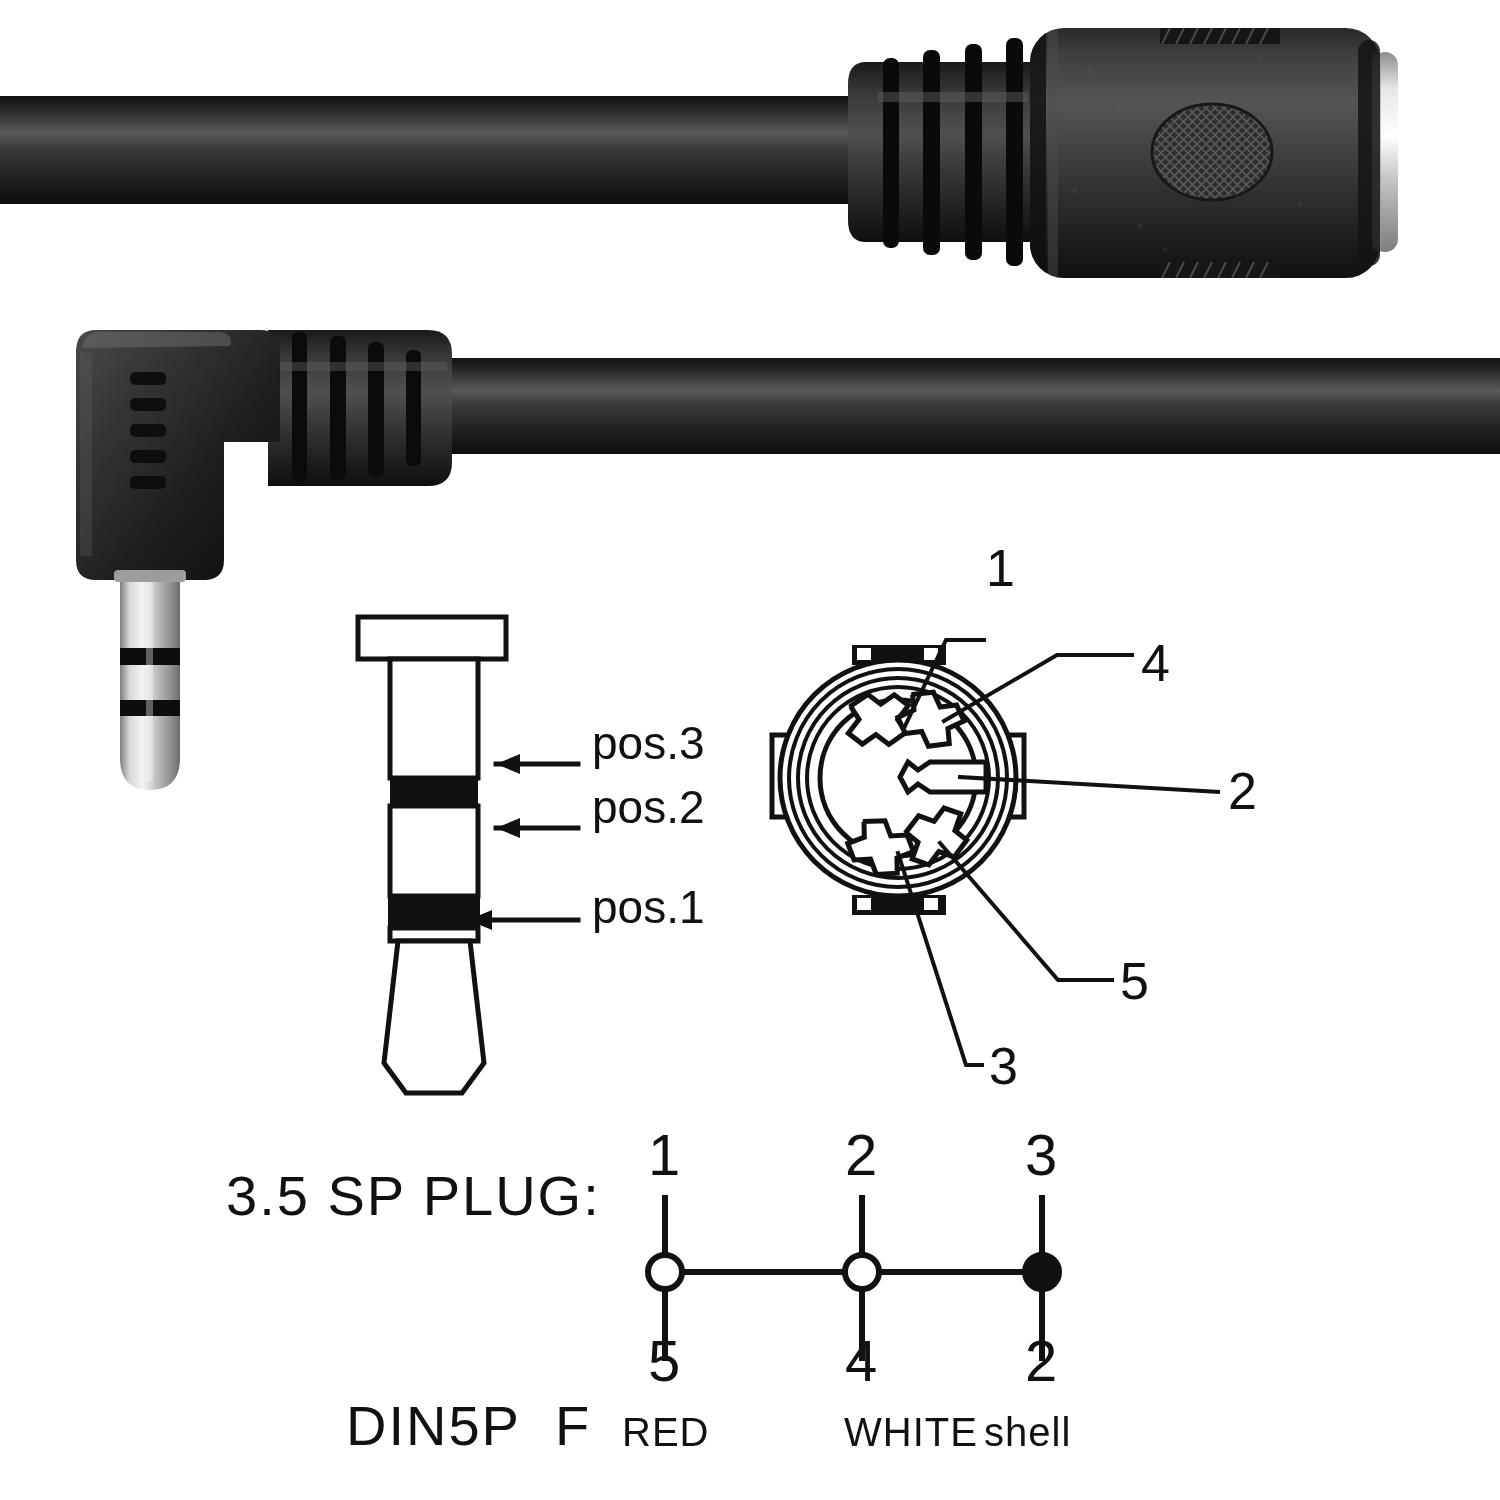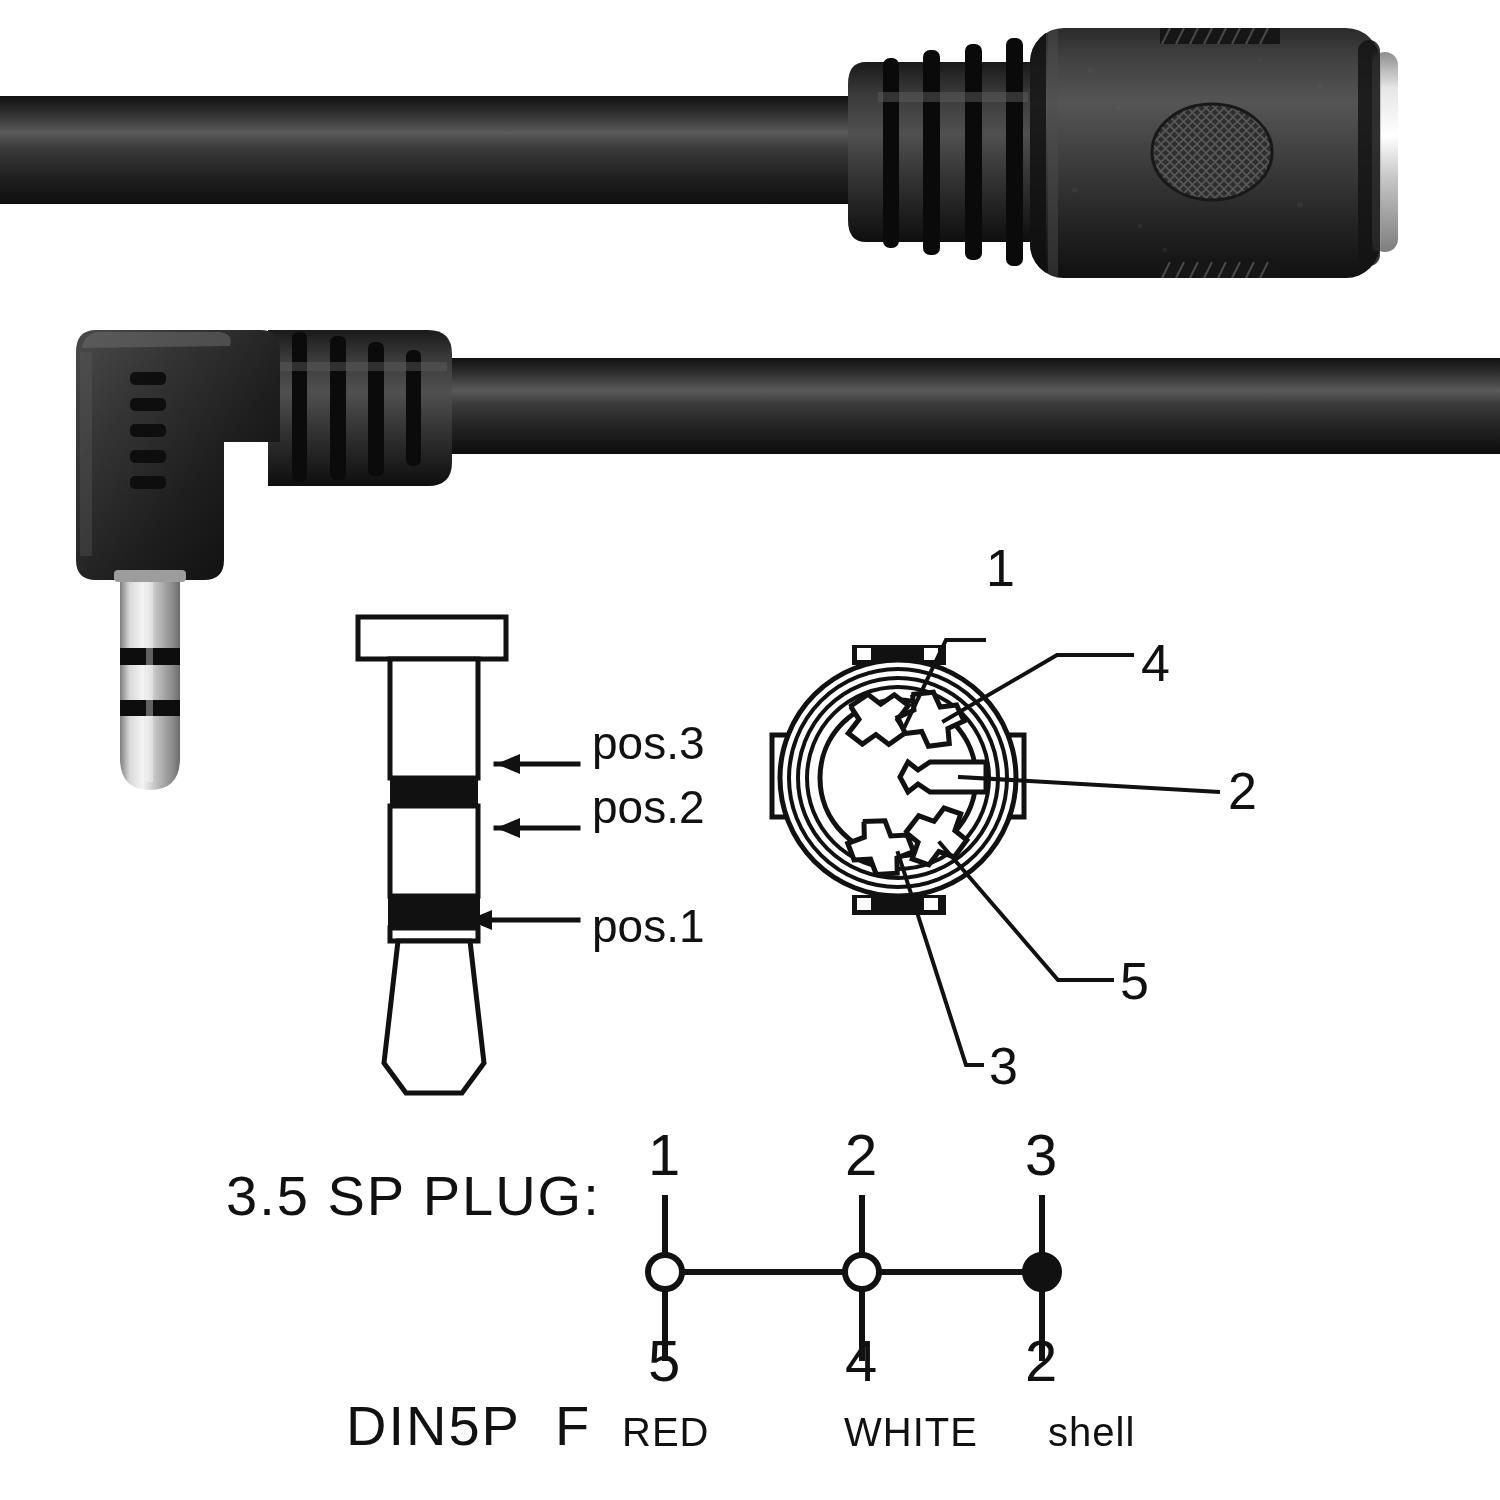--- a/index.html
+++ b/index.html
@@ -284,37 +284,37 @@
         <circle cx="862" cy="1272" r="17" fill="#ffffff" stroke-width="6"></circle>
         <circle cx="1042" cy="1272" r="17" fill="#111111" stroke-width="6"></circle>
       </g>
     </g>
   </svg>
 
   <div>
 
     <div class="lbl pos-lbl" style="left:592px; top:720px;">pos.3</div>
     <div class="lbl pos-lbl" style="left:592px; top:784px;text-align:right;">pos.2</div>
-    <div class="lbl pos-lbl" style="left:592px; top:903px;">pos.1</div>
+    <div class="lbl pos-lbl" style="left:592px; top:884px;">pos.1</div>
 
     <div class="lbl pin-num" style="left:986px; top:542px;">1</div>
     <div class="lbl pin-num" style="left:1141px; top:637px;">4</div>
     <div class="lbl pin-num" style="left:1228px; top:765px;">2</div>
     <div class="lbl pin-num" style="left:1120px; top:955px;">5</div>
     <div class="lbl pin-num" style="left:989px; top:1040px;">3</div>
 
     <div class="lbl title-txt" style="left:226px; top:1168px;">3.5 SP PLUG:</div>
     <div class="lbl title-txt" style="left:310px; top:1398px;margin-left:36px;">DIN5P  F</div>
 
     <div class="lbl wire-num" style="left:648px; top:1126px;">1</div>
     <div class="lbl wire-num" style="left:845px; top:1126px;">2</div>
     <div class="lbl wire-num" style="left:1025px; top:1126px;">3</div>
 
     <div class="lbl wire-num" style="left:648px; top:1332px;">5</div>
     <div class="lbl wire-num" style="left:845px; top:1332px;">4</div>
     <div class="lbl wire-num" style="left:1025px; top:1332px;">2</div>
 
     <div class="lbl wire-name" style="left:622px; top:1412px;">RED</div>
     <div class="lbl wire-name" style="left:844px; top:1412px;">WHITE</div>
-    <div class="lbl wire-name" style="left:1048px; top:1412px;">shell</div>
+    <div class="lbl wire-name" style="left:984px; top:1412px;">shell</div>
   </div>
 
 </div>
 
 </body></html>

